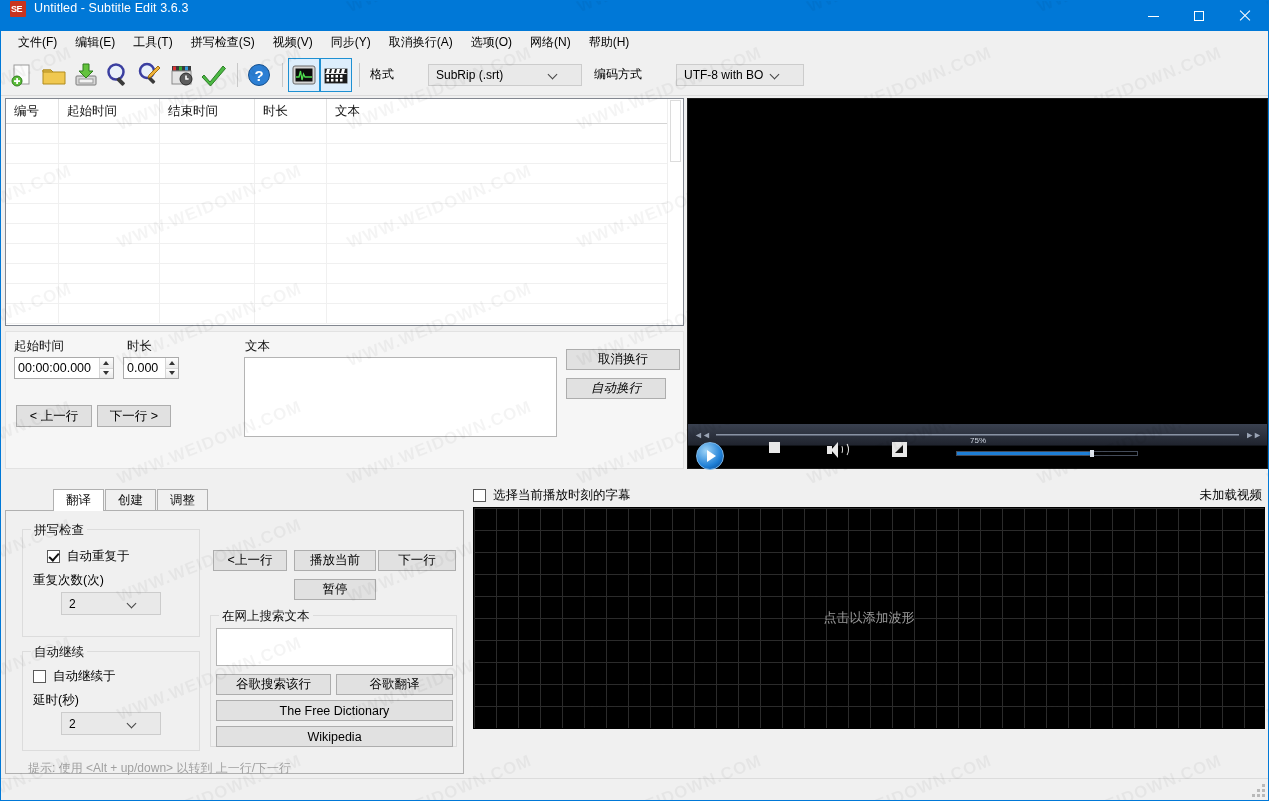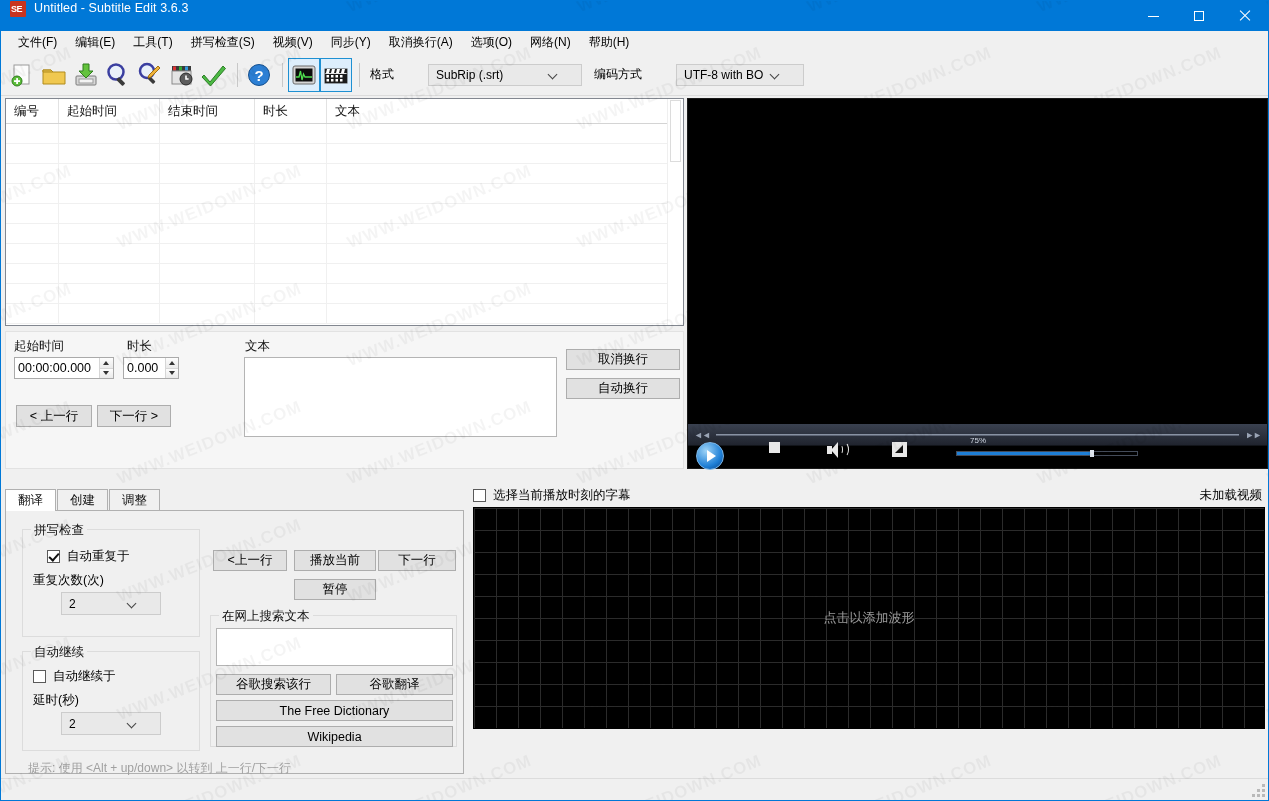--- a/index.html
+++ b/index.html
@@ -178,21 +178,21 @@
   .vp-vol { position: relative; width: 182px; height: 16px; }
   .vp-vol-label { position: absolute; left: 14px; top: -6px; font-size: 8px; color: #cfd6e2; }
   .vp-vol-track { position: absolute; left: 0; top: 9px; width: 182px; height: 5px; background: #000; border: 1px solid #444c5a; }
   .vp-vol-fill { position: absolute; left: 1px; top: 10px; width: 133px; height: 3px; background: #1e7fd6; }
   .vp-vol-knob { position: absolute; left: 134px; top: 8px; width: 4px; height: 7px; background: #dfe6ef; }
 
   
   .tabpane {
     position: absolute; left: 4px; top: 488px; width: 459px; height: 286px;
   }
-  .tabstrip { display: flex; height: 22px; }
+  .tabstrip { display: flex; height: 22px; margin-left: 48px; }
   .tab {
     border: 1px solid #b0b0b0; border-bottom: none; background: #f0f0f0;
     padding: 2px 12px 0 12px; font-size: 12.5px; margin-right: 1px; color: #111;
   }
   .tab.active { background: #ffffff; position: relative; z-index: 2; }
   .tab-body {
     border: 1px solid #b0b0b0; background: #f0f0f0; height: 264px; position: relative; margin-top: -1px;
   }
   .group { position: absolute; border: 1px solid #dcdcdc; }
   .group > .glabel {
@@ -510,21 +510,21 @@
         <div class="spin-b">
             <i class="sp-dn"></i>
           </div>
       </div>
     </div>
     <div class="btn" style="position:absolute;left:10px;top:73px;width:76px;height:22px;">&lt; 上一行</div>
     <div class="btn" style="position:absolute;left:91px;top:73px;width:74px;height:22px;">下一行 &gt;</div>
     <div style="position:absolute;left:239px;top:6px;" class="fld-label">文本</div>
     <textarea class="txtarea" style="position: absolute; left: 238px; top: 25px; width: 313px; height: 80px;"></textarea>
     <div class="btn" style="position:absolute;left:560px;top:17px;width:114px;height:21px;">取消换行</div>
-    <div class="btn" style="position:absolute;left:560px;top:46px;width:114px;height:21px;">自动换行</div>
+    <div class="btn" style="position:absolute;left:560px;top:46px;width:100px;height:21px;font-style:italic;">自动换行</div>
   </div>
 
   <div class="videopane">
     <div class="vp-screen"></div>
     <div class="vp-controls">
       <div class="vp-seek">
         <span class="arrows">◄◄</span>
         <div class="vp-seekbar"></div>
         <span class="arrows">►►</span>
       </div>

